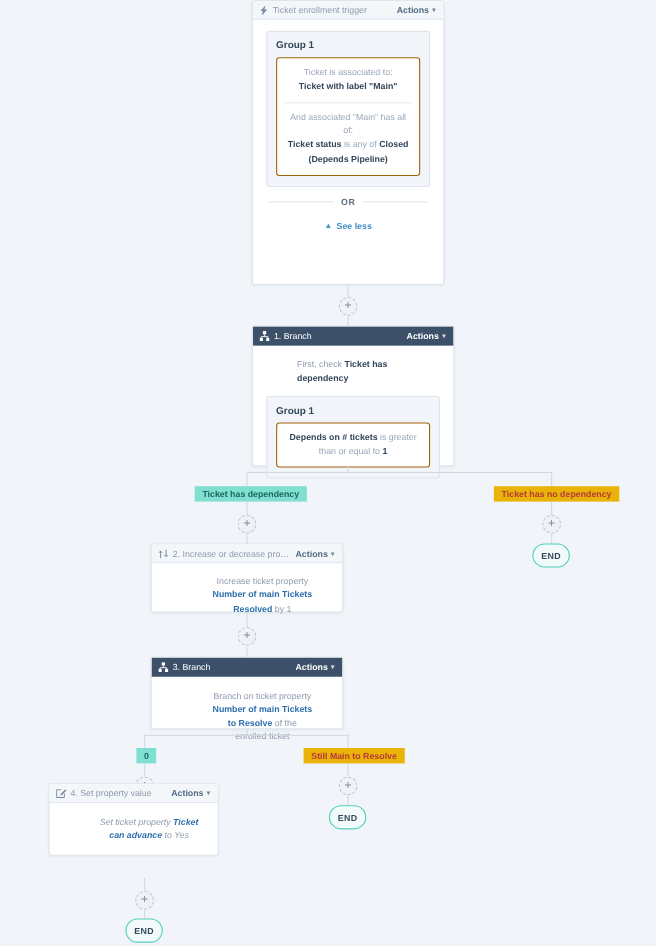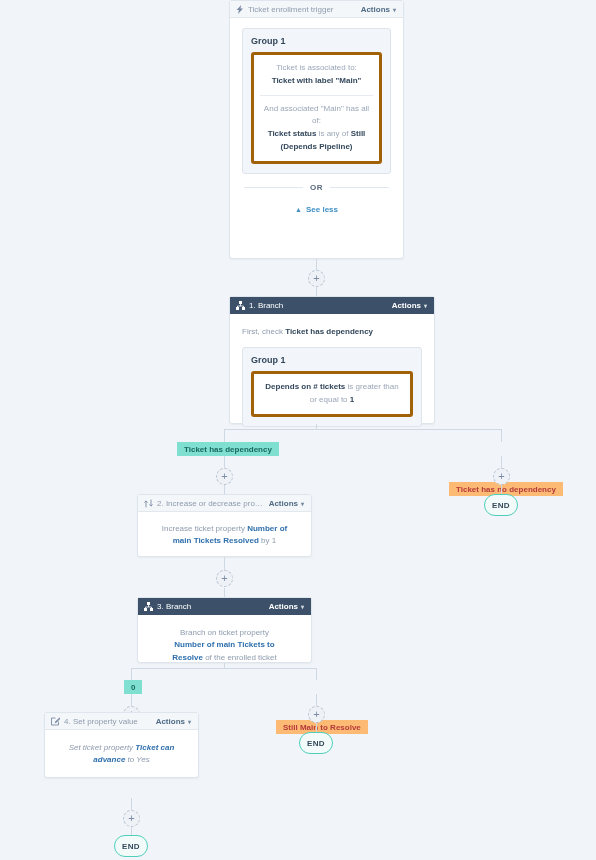--- a/index.html
+++ b/index.html
@@ -30,21 +30,21 @@
     font-size: 8px; font-weight: bold; color: #33475b; letter-spacing: .4px;
   }
 
   
   .blabel {
     position: absolute; height: 14px; padding: 0 7px;
     display: flex; align-items: center; justify-content: center;
     font-size: 8px; font-weight: bold; white-space: nowrap;
   }
   .blabel.green { background: #7fdfd0; color: #19685f; }
-  .blabel.pink  { background: #fdba74; color: #b53a3a; margin-top: 40px; }
+  .blabel.pink  { background: #eab308; color: #b53a3a; }
 
   
   .card {
     position: absolute; background: #fff;
     border: 1px solid #dfe5ec; border-radius: 3px;
     box-shadow: 0 1px 2px rgba(45,62,80,.06);
   }
   .card-head {
     height: 17px; display: flex; align-items: center;
     padding: 0 7px 0 6px; gap: 4px;
@@ -56,32 +56,33 @@
   .actions { display: flex; align-items: center; gap: 3px; font-size: 8px; font-weight: bold; cursor: pointer; }
   .actions .lbl { }
   .card-head.light .actions { color: #4f6b85; }
   .card-head.dark .actions { color: #ffffff; }
   .caret { font-size: 6px; opacity: .8; }
 
   .card-body { padding: 9px 10px 11px; }
   .sentence {
     font-size: 8px; line-height: 1.55; color: #8e9bad;
     text-align: center;
+    margin-left: 28px;
   }
   .sentence b { color: #33475b; font-weight: bold; }
   .sentence .blue { color: #2e6fad; font-weight: bold; }
 
   
   .group {
     background: #f2f5f9; border: 1px solid #dde4ec; border-radius: 3px;
     padding: 7px 8px 9px;
   }
   .group-title { font-size: 9px; font-weight: bold; color: #33475b; margin-bottom: 6px; }
   .crit {
-    background: #fff; border: 3px solid #a16207; border-radius: 3px;
+    background: #fff; border: 1px solid #a16207; border-radius: 3px;
     padding: 7px 8px; font-size: 8px; line-height: 1.6;
     color: #9aa7b8; text-align: center;
   }
   .crit b { color: #33475b; font-weight: bold; }
   .crit .lead { display: block; color: #9aa7b8; }
   .crit .sep { height: 1px; background: #e6ebf1; margin: 7px -2px; }
   .crit.single { text-align: left; }
 
   .or-row { display: flex; align-items: center; gap: 7px; margin: 9px 2px 8px; }
   .or-row .bar { flex: 1; height: 1px; background: #e1e7ee; }
@@ -118,21 +119,21 @@
       <div class="group">
         <div class="group-title">Group 1</div>
         <div class="crit">
           <span class="lead">Ticket is associated to:</span>
           <b>Ticket with label "Main"</b>
           <div class="sep"></div>
           <span class="lead">And associated "Main" has all of:</span>
           <span>
             <b>Ticket status</b>
             <span>is any of</span>
-            <b>Still</b><br>
+            <b>Closed</b><br>
             <b>(Depends Pipeline)</b>
           </span>
         </div>
       </div>
 
       <div class="or-row">
         <span class="bar"></span>
         <span class="txt">OR</span>
         <span class="bar"></span>
       </div>
@@ -144,21 +145,21 @@
       </div>
     </div>
   </div>
 
   <div class="vline" style="left:316px; top:259px; height:19px;"></div>
   <div class="plus" style="left:308px; top:270px;">
     <span>+</span>
   </div>
   <div class="vline" style="left:316px; top:287px; height:9px;"></div>
 
-  <div class="card" style="left:229px; top:296px; width:206px; height:128px;">
+  <div class="card" style="left:229px; top:296px; width:184px; height:128px;">
     <div class="card-head dark">
       <span class="icon">
         <svg width="9" height="9" viewBox="0 0 9 9">
             <rect x="3" y="0" width="3" height="3" fill="#fff"></rect>
             <rect x="0" y="6" width="3" height="3" fill="#fff"></rect>
             <rect x="6" y="6" width="3" height="3" fill="#fff"></rect>
             <path d="M4.5 3v2M1.5 6V5h6v1" stroke="#fff" stroke-width="0.8" fill="none"></path>
           </svg>
       </span>
       <span class="title">1. Branch</span>

